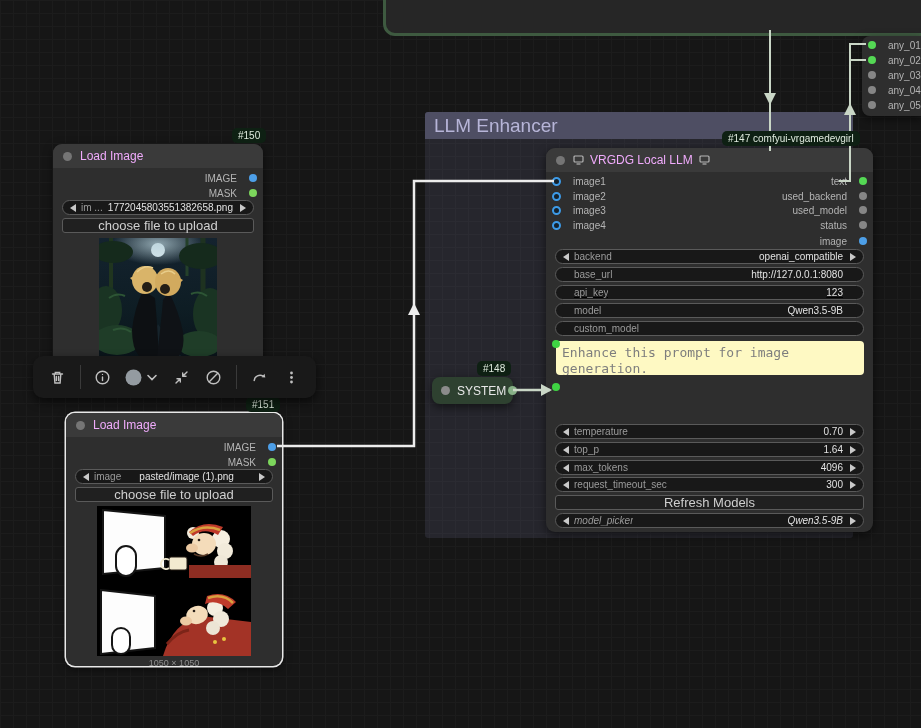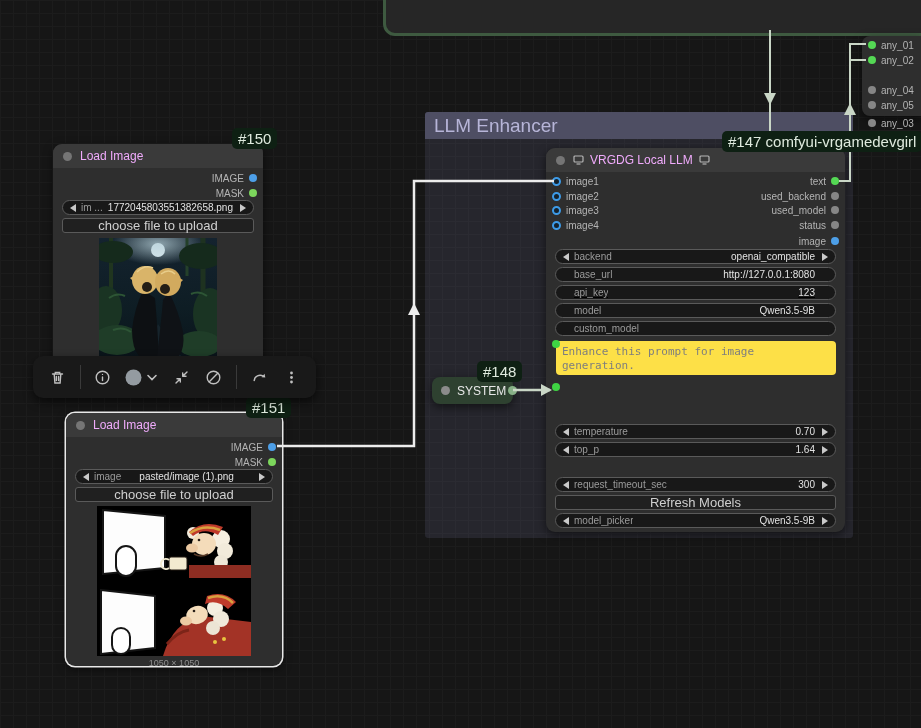--- a/index.html
+++ b/index.html
@@ -9,23 +9,23 @@
     background-image:linear-gradient(#1c1c1c 1px,transparent 1px),
                      linear-gradient(90deg,#1c1c1c 1px,transparent 1px);
     background-size:13px 13px;}
   
   .node{position:absolute;background:#2e2e2e;border-radius:9px;
     box-shadow:0 3px 10px rgba(0,0,0,.55);z-index:6;}
   .ntitle{position:absolute;top:0;left:0;right:0;height:24px;background:#3a3a3a;
     border-radius:9px 9px 0 0;display:flex;align-items:center;padding:0 10px;gap:8px;
     color:#f0abfc;font-size:12px;box-sizing:border-box;}
   .tdot{width:9px;height:9px;border-radius:50%;background:#757575;flex:0 0 auto;}
-  .badge{position:absolute;z-index:8;background:#0e2013;color:#dfeade;font-size:15px;
+  .badge{position:absolute;z-index:8;background:#0e2013;color:#dfeade;font-size:10px;
     padding:2px 6px;border-radius:5px;white-space:nowrap;}
-  .srow{position:absolute;display:flex;align-items:center;gap:5px;height:14px;
+  .srow{position:absolute;display:flex;align-items:center;gap:12px;height:14px;
     font-size:10px;color:#b4b4b4;}
   .srow.right{right:6px;}
   .srow.left{left:6px;}
   .dot{width:8px;height:8px;border-radius:50%;flex:0 0 auto;}
   .dot.blue{background:#4d9fe8;} .dot.green{background:#54d854;}
   .dot.mask{background:#7cd65c;} .dot.gray{background:#868686;}
   .ring{width:5px;height:5px;border:2px solid #3d9be8;border-radius:50%;background:#15222c;flex:0 0 auto;}
   
   .widget{position:absolute;left:9px;right:9px;height:15px;background:#181818;
     border:1px solid #5a5a5a;border-radius:9px;display:flex;align-items:center;
@@ -33,23 +33,23 @@
   .arrL{width:0;height:0;border-top:4px solid transparent;border-bottom:4px solid transparent;
     border-right:6px solid #c9c9c9;margin-right:5px;flex:0 0 auto;}
   .arrR{width:0;height:0;border-top:4px solid transparent;border-bottom:4px solid transparent;
     border-left:6px solid #c9c9c9;margin-left:5px;flex:0 0 auto;}
   .widget.noarrow .arrL,.widget.noarrow .arrR{visibility:hidden;}
   .wlabel{color:#9b9b9b;white-space:nowrap;overflow:hidden;}
   .wvalue{color:#e2e2e2;margin-left:auto;white-space:nowrap;padding-right:2px;}
   .btnw{position:absolute;left:9px;right:9px;height:15px;background:#202020;
     border:1px solid #5a5a5a;border-radius:3px;color:#cfcfcf;font-size:13px;
     display:flex;align-items:center;justify-content:center;box-sizing:border-box;}
-  .tarea{position:absolute;left:10px;right:9px;height:34px;background:#fde047;
+  .tarea{position:absolute;left:10px;right:9px;height:34px;background:#fef9c3;
     border-radius:4px;color:#7e7e7e;font-family:"DejaVu Sans Mono",monospace;
-    font-size:11px;padding:4px 6px;box-sizing:border-box;overflow:hidden;line-height:1.25;}
+    font-size:13px;padding:4px 6px;box-sizing:border-box;overflow:hidden;line-height:1.25;}
   .tdot-in{position:absolute;width:8px;height:8px;border-radius:50%;background:#3fd443;z-index:7;}
   
   #group-llm{position:absolute;left:425px;top:112px;width:428px;height:426px;
     background:rgba(136,136,180,.15);border-radius:3px;z-index:1;}
   #group-llm .gtitle{height:27px;background:#4e4e63;border-radius:3px 3px 0 0;
     color:#b7b5d8;font-size:19px;display:flex;align-items:center;padding:0 9px;}
   
   #toolbar{position:absolute;left:33px;top:356px;width:283px;height:42px;background:#191919;
     border-radius:10px;z-index:9;display:flex;align-items:center;padding:0 10px;gap:4px;
     box-sizing:border-box;box-shadow:0 4px 10px rgba(0,0,0,.6);}
@@ -86,21 +86,21 @@
 
   <div class="node" style="left:862px;top:36px;width:60px;height:80px;border-radius:8px 0 0 8px;">
     <div class="srow left" style="top:2px;">
         <span class="dot green"></span>
         <span>any_01</span>
       </div>
     <div class="srow left" style="top:17px;">
         <span class="dot green"></span>
         <span>any_02</span>
       </div>
-    <div class="srow left" style="top:32px;margin-top:48px;">
+    <div class="srow left" style="top:32px;">
         <span class="dot gray"></span>
         <span>any_03</span>
       </div>
     <div class="srow left" style="top:47px;">
         <span class="dot gray"></span>
         <span>any_04</span>
       </div>
     <div class="srow left" style="top:62px;">
         <span class="dot gray"></span>
         <span>any_05</span>
@@ -273,21 +273,21 @@
           <circle cx="118" cy="58" r="2" fill="#e8c43f"></circle>
             <circle cx="127" cy="55" r="2" fill="#e8c43f"></circle>
           <path d="M70 60 Q80 48 92 46" stroke="#7c2418" stroke-width="3" fill="none"></path>
         </g>
       </svg>
     </div>
     <div class="cap" style="left:0;right:0;top:245px;">1050 × 1050</div>
   </div>
 
   <div class="badge" style="left:722px;top:131px;z-index:8;">#147 comfyui-vrgamedevgirl</div>
-  <div class="node" style="left:546px;top:148px;width:299px;height:384px;">
+  <div class="node" style="left:546px;top:148px;width:299px;height:384px;padding-left:28px;">
     <div class="ntitle">
       <span class="tdot"></span>
       <svg width="11" height="10" viewBox="0 0 11 10">
           <rect x="1" y="1" width="9" height="6" rx="1" fill="none" stroke="#b5b5b5" stroke-width="1.2"></rect>
           <path d="M3.5 9h4" stroke="#b5b5b5" stroke-width="1.2"></path>
         </svg>
       <span style="margin:0 -2px;">VRGDG Local LLM</span>
       <svg width="11" height="10" viewBox="0 0 11 10">
           <rect x="1" y="1" width="9" height="6" rx="1" fill="none" stroke="#b5b5b5" stroke-width="1.2"></rect>
           <path d="M3.5 9h4" stroke="#b5b5b5" stroke-width="1.2"></path>
@@ -372,28 +372,34 @@
       <span class="wlabel">temperature</span>
       <span class="wvalue">0.70</span>
       <span class="arrR"></span>
     </div>
     <div class="widget" style="top:294px;">
       <span class="arrL"></span>
       <span class="wlabel">top_p</span>
       <span class="wvalue">1.64</span>
       <span class="arrR"></span>
     </div>
+    <div class="widget" style="top:312px;">
+      <span class="arrL"></span>
+      <span class="wlabel">max_tokens</span>
+      <span class="wvalue">4096</span>
+      <span class="arrR"></span>
+    </div>
     <div class="widget" style="top:329px;">
       <span class="arrL"></span>
       <span class="wlabel">request_timeout_sec</span>
       <span class="wvalue">300</span>
       <span class="arrR"></span>
     </div>
     <div class="btnw" style="top:347px;">Refresh Models</div>
-    <div class="widget" style="top:365px;">
+    <div class="widget" style="top:365px;font-style:italic;">
       <span class="arrL"></span>
       <span class="wlabel">model_picker</span>
       <span class="wvalue">Qwen3.5-9B</span>
       <span class="arrR"></span>
     </div>
   </div>
 
   <div class="badge" style="left:477px;top:361px;">#148</div>
   <div class="node" style="left:432px;top:377px;width:81px;height:27px;background:#2e4130;border-radius:8px;
               display:flex;align-items:center;padding:0 9px;box-sizing:border-box;gap:7px;">

